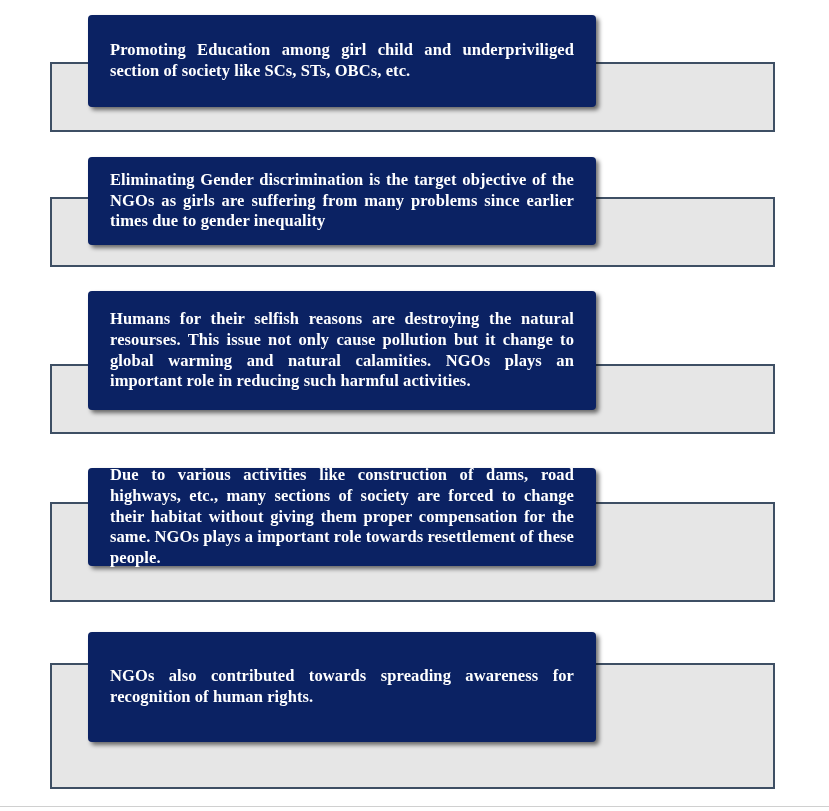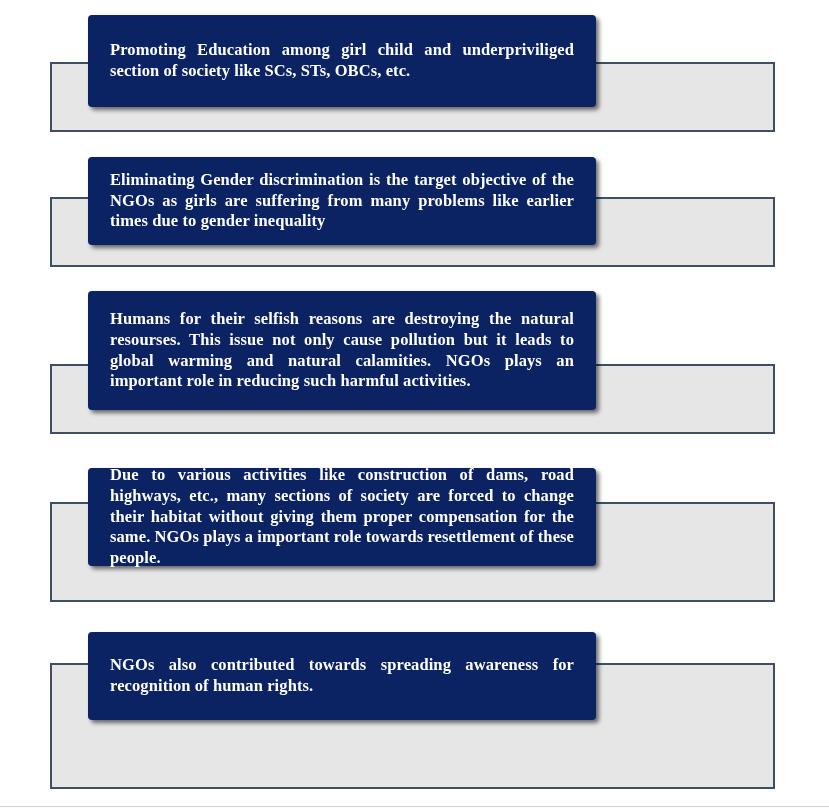--- a/index.html
+++ b/index.html
@@ -83,40 +83,40 @@
   <div class="block">
     <div class="gray-panel" style="top:62px; height:70px;"></div>
     <div class="navy-card" style="top:15px; height:92px;">
       <div class="navy-text">Promoting Education among girl child and underpriviliged section of society like SCs, STs, OBCs, etc.</div>
     </div>
   </div>
 
   <div class="block">
     <div class="gray-panel" style="top:197px; height:70px;"></div>
     <div class="navy-card" style="top:157px; height:88px;">
-      <div class="navy-text">Eliminating Gender discrimination is the target objective of the NGOs as girls are suffering from many problems like earlier times due to gender inequality</div>
+      <div class="navy-text">Eliminating Gender discrimination is the target objective of the NGOs as girls are suffering from many problems since earlier times due to gender inequality</div>
     </div>
   </div>
 
   <div class="block">
     <div class="gray-panel" style="top:364px; height:70px;"></div>
     <div class="navy-card" style="top:291px; height:119px;">
-      <div class="navy-text">Humans for their selfish reasons are destroying the natural resourses. This issue not only cause pollution but it leads to global warming and natural calamities. NGOs plays an important role in reducing such harmful activities.</div>
+      <div class="navy-text">Humans for their selfish reasons are destroying the natural resourses. This issue not only cause pollution but it change to global warming and natural calamities. NGOs plays an important role in reducing such harmful activities.</div>
     </div>
   </div>
 
   <div class="block">
     <div class="gray-panel" style="top:502px; height:100px;"></div>
     <div class="navy-card" style="top:468px; height:98px;">
       <div class="navy-text">Due to various activities like construction of dams, road highways, etc., many sections of society are forced to change their habitat without giving them proper compensation for the same. NGOs plays a important role towards resettlement of these people.</div>
     </div>
   </div>
 
   <div class="block">
     <div class="gray-panel" style="top:663px; height:126px;"></div>
-    <div class="navy-card" style="top:632px; height:88px;">
+    <div class="navy-card" style="top:632px; height:110px;">
       <div class="navy-text">NGOs also contributed towards spreading awareness for recognition of human rights.</div>
     </div>
   </div>
 
   <div class="bottom-rule" style="top:806px;"></div>
 
 </div>
 
 </body></html>

